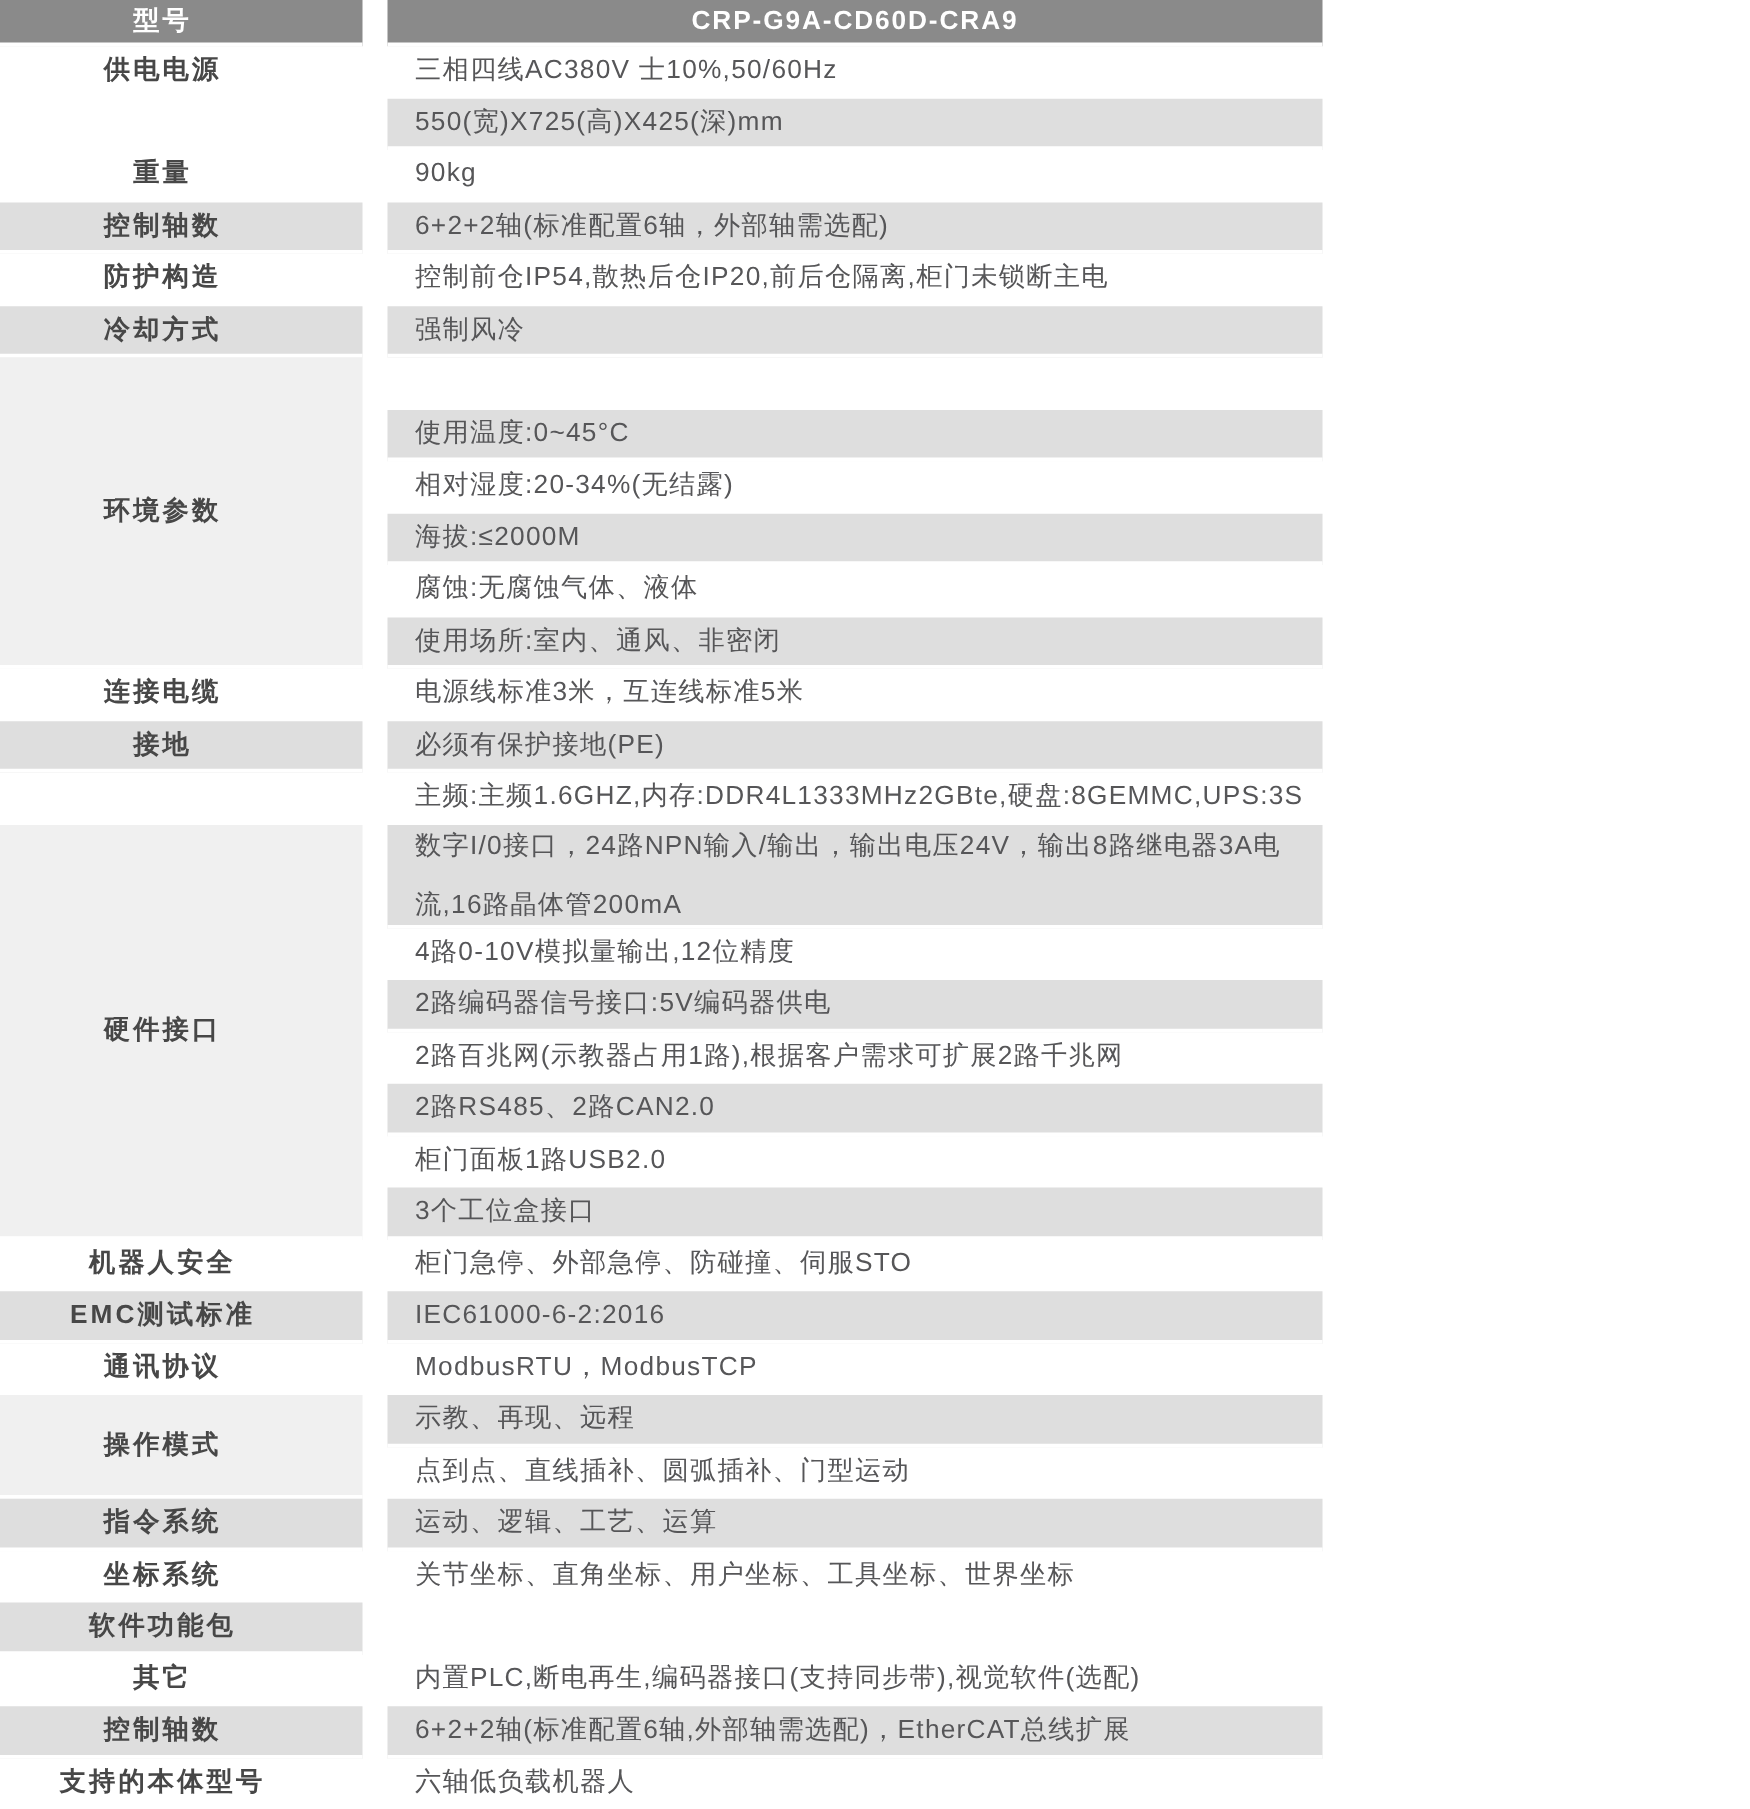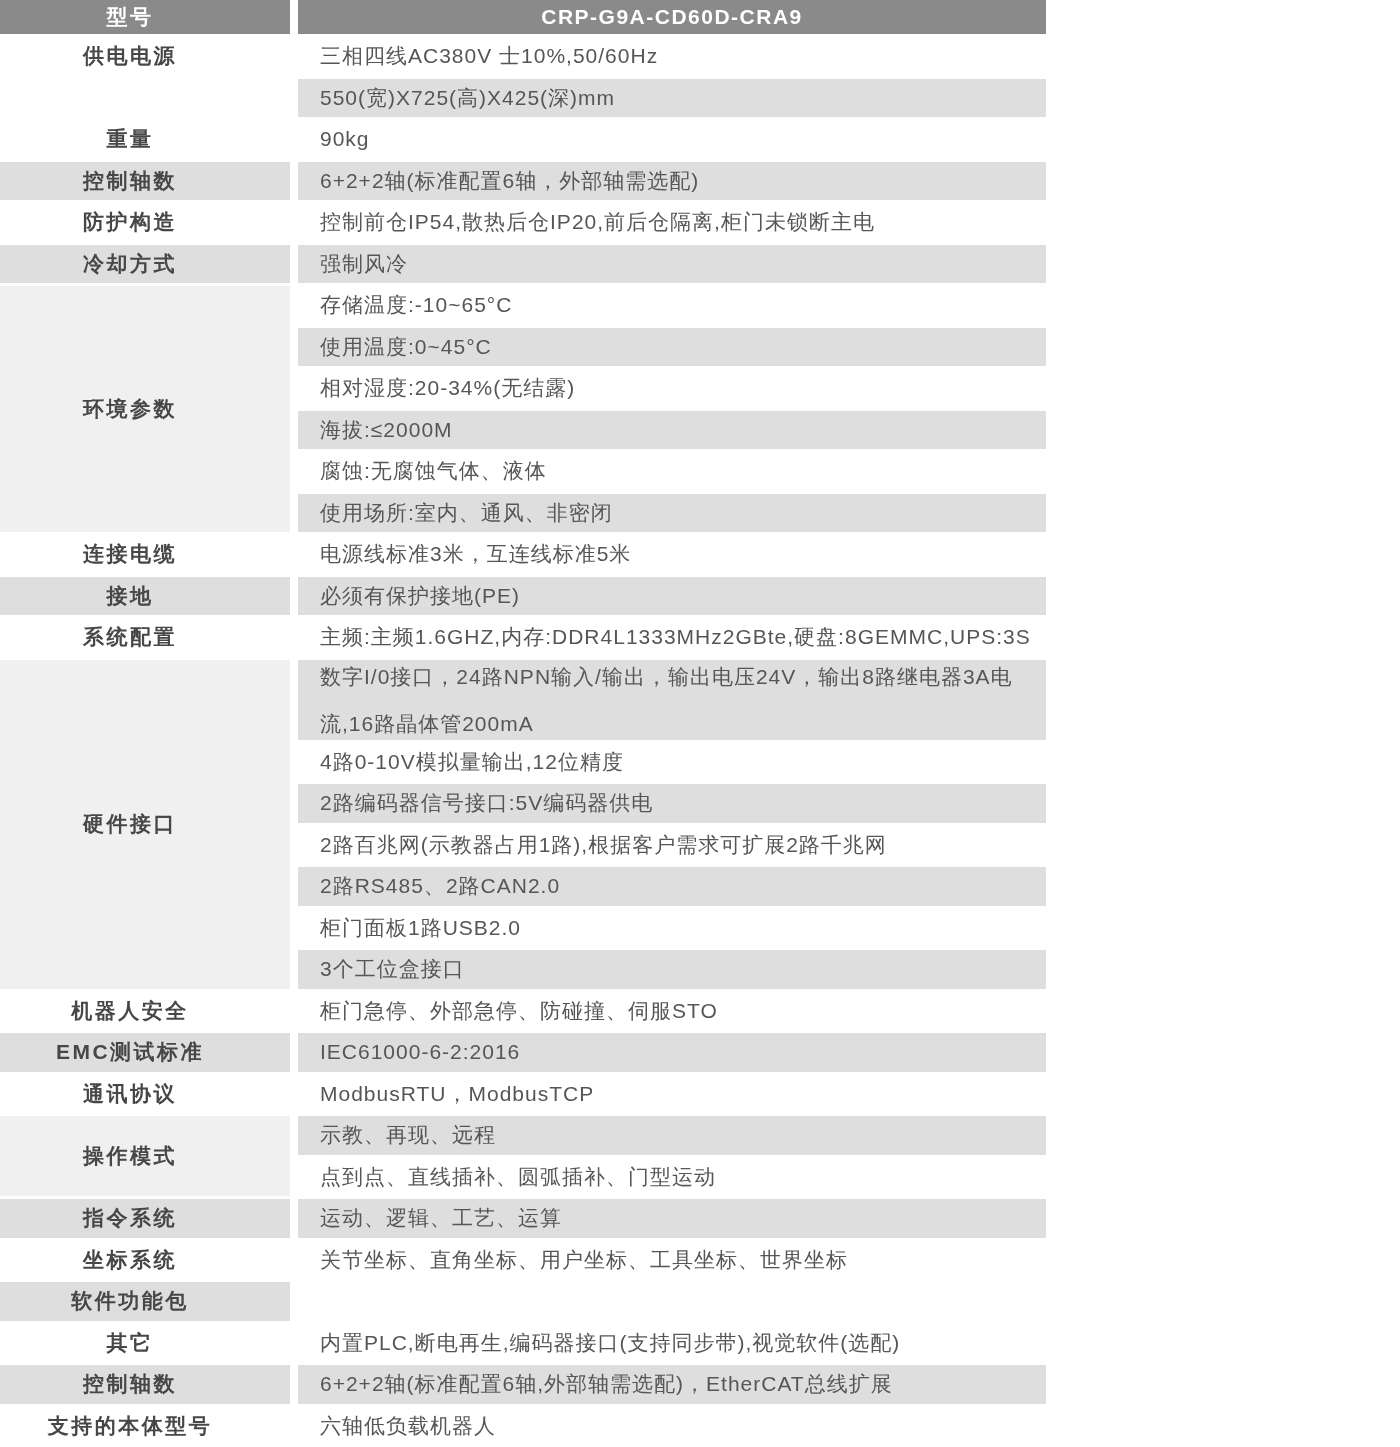--- a/index.html
+++ b/index.html
@@ -13,21 +13,21 @@
   }
   html,body{margin:0;padding:0;}
   body{
     width:1400px;height:1447px;background:#ffffff;overflow:hidden;
     font-family:"Liberation Sans","DejaVu Sans",sans-serif;
   }
   .spec-table{
     display:grid;
     width:1044px;
     grid-template-columns:290px 748px;
-    column-gap:8px;
+    column-gap:20px;
     grid-template-rows:37px repeat(15,41.5px) 83px repeat(17,41.5px);
   }
   .cell{
     box-sizing:border-box;
     border-bottom:3px solid var(--row-divider);
     display:flex;align-items:center;
     font-size:21px;line-height:1.25;
     white-space:normal;
   }
   .lab{
@@ -74,34 +74,32 @@
   <div class="cell lab g" style="grid-row:5">控制轴数</div>
   <div class="cell val g" style="grid-row:5">6+2+2轴(标准配置6轴，外部轴需选配)</div>
 
   <div class="cell lab w" style="grid-row:6">防护构造</div>
   <div class="cell val w" style="grid-row:6">控制前仓IP54,散热后仓IP20,前后仓隔离,柜门未锁断主电</div>
 
   <div class="cell lab g" style="grid-row:7">冷却方式</div>
   <div class="cell val g" style="grid-row:7">强制风冷</div>
 
   <div class="cell lab lg" style="grid-row:8/14">环境参数</div>
-  <div class="cell val w" style="grid-row:8">存储温度:-10~65°C</div>
   <div class="cell val g" style="grid-row:9">使用温度:0~45°C</div>
   <div class="cell val w" style="grid-row:10">相对湿度:20-34%(无结露)</div>
   <div class="cell val g" style="grid-row:11">海拔:≤2000M</div>
   <div class="cell val w" style="grid-row:12">腐蚀:无腐蚀气体、液体</div>
   <div class="cell val g" style="grid-row:13">使用场所:室内、通风、非密闭</div>
 
   <div class="cell lab w" style="grid-row:14">连接电缆</div>
   <div class="cell val w" style="grid-row:14">电源线标准3米，互连线标准5米</div>
 
   <div class="cell lab g" style="grid-row:15">接地</div>
   <div class="cell val g" style="grid-row:15">必须有保护接地(PE)</div>
 
-  <div class="cell lab w" style="grid-row:16">系统配置</div>
   <div class="cell val w" style="grid-row:16">主频:主频1.6GHZ,内存:DDR4L1333MHz2GBte,硬盘:8GEMMC,UPS:3S</div>
 
   <div class="cell lab lg" style="grid-row:17/24">硬件接口</div>
   <div class="cell val g tall" style="grid-row:17">
       <div class="wrap">数字I/0接口，24路NPN输入/输出，输出电压24V，输出8路继电器3A电流,16路晶体管200mA</div>
     </div>
   <div class="cell val w" style="grid-row:18">4路0-10V模拟量输出,12位精度</div>
   <div class="cell val g" style="grid-row:19">2路编码器信号接口:5V编码器供电</div>
   <div class="cell val w" style="grid-row:20">2路百兆网(示教器占用1路),根据客户需求可扩展2路千兆网</div>
   <div class="cell val g" style="grid-row:21">2路RS485、2路CAN2.0</div>

